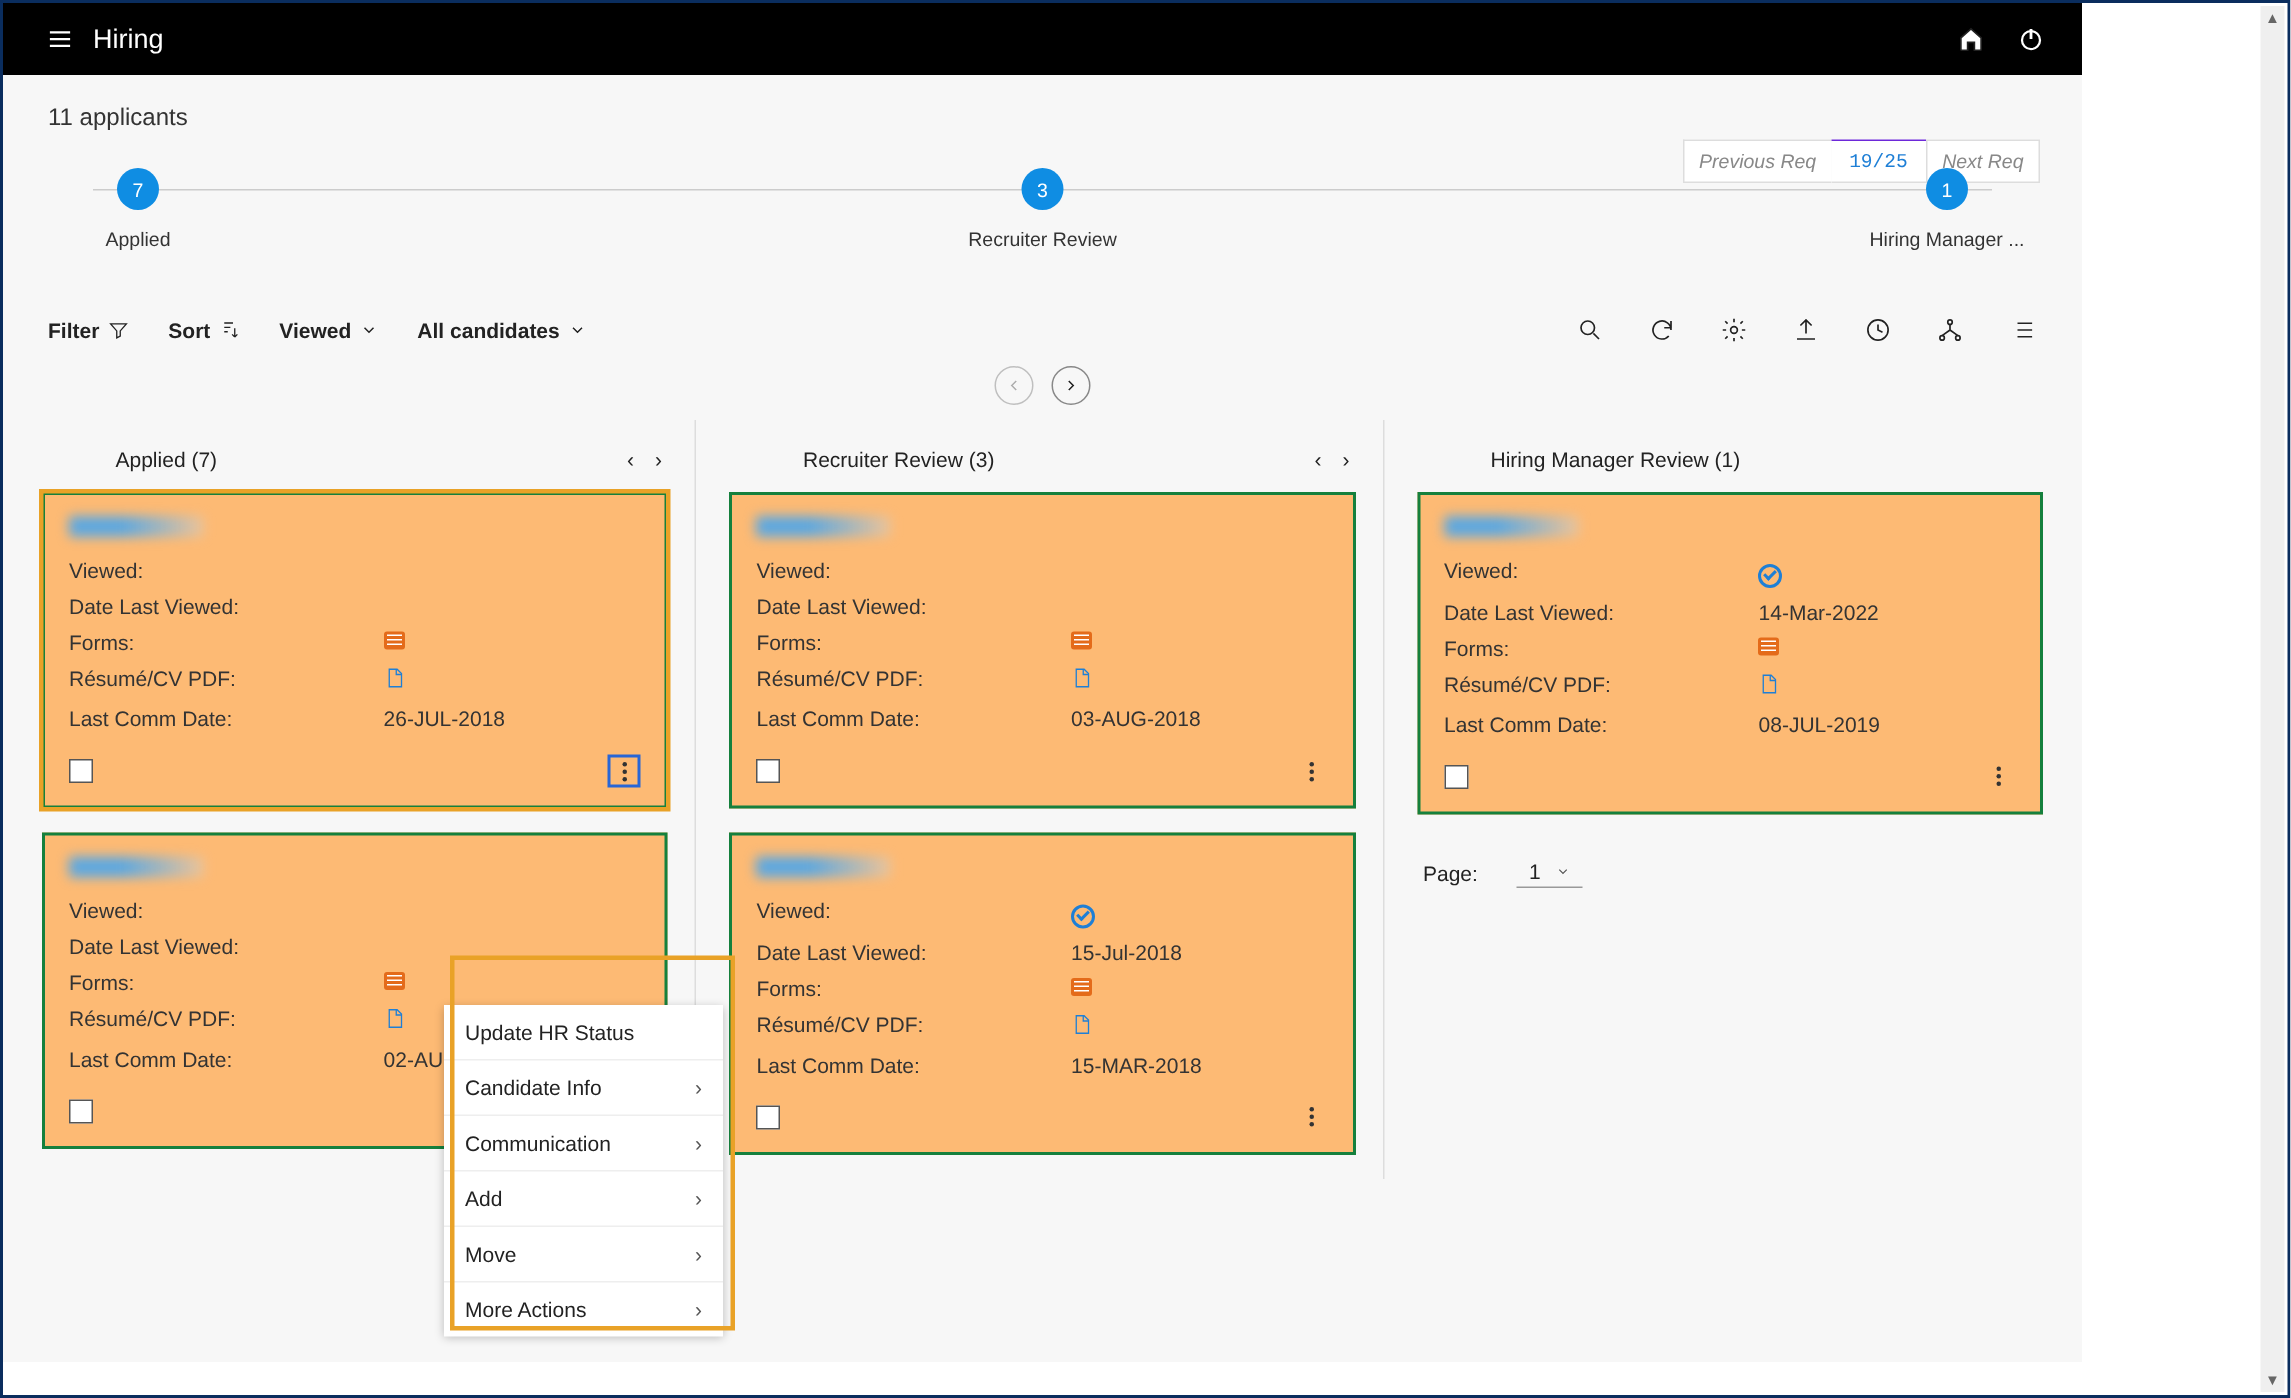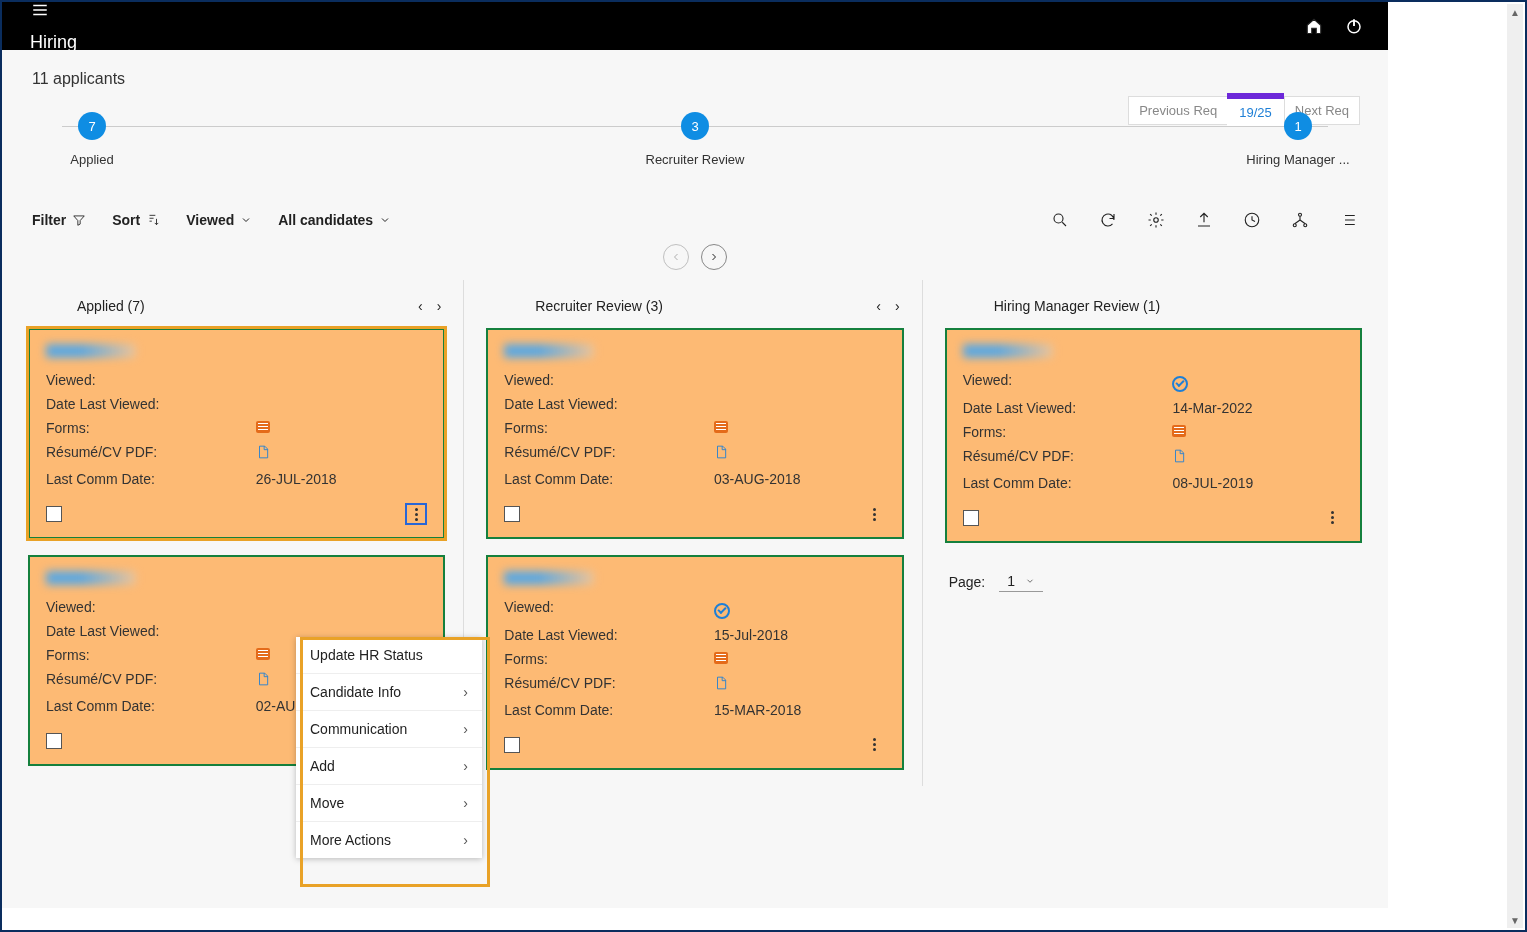--- a/index.html
+++ b/index.html
@@ -30,21 +30,21 @@
   .topbar {
     background: #000;
     color: #fff;
     height: 48px;
     display: flex;
     align-items: center;
     justify-content: space-between;
     padding: 0 24px 0 28px;
     width: 1386px;
   }
-  .topbar-left { display: flex; align-items: flex-start; gap: 12px; flex-direction: column; }
+  .topbar-left { display: flex; align-items: center; gap: 12px; }
   .topbar-title { font-size: 18px; font-weight: 400; }
   .topbar-right { display: flex; align-items: center; gap: 20px; }
   .topbar svg { fill: #fff; }
 
   
   .outer-scroll {
     position: absolute;
     right: 2px;
     top: 2px;
     bottom: 2px;
@@ -62,24 +62,24 @@
   
   .req-nav {
     position: absolute;
     right: 28px;
     top: 43px;
     display: flex;
     align-items: center;
     gap: 0;
   }
   .req-nav .btn {
-    background: #fff; border:1px solid #ddd; padding:6px 10px; font-size:13px; color:#888;
+    background: #fff; border:1px solid #ddd; padding:6px 10px; font-size:13px; color:#888;font-style:italic;
   }
   .req-nav .btn:first-child { border-right:none; }
-  .req-nav .counter { background:#fff; border-top:6px solid #6d28d9; border-bottom:1px solid #ddd; padding:6px 12px; color:#1e7fd6; font-size:13px;}
+  .req-nav .counter { background:#fff; border-top:1px solid #6d28d9; border-bottom:1px solid #ddd; padding:6px 12px; color:#1e7fd6; font-size:13px;font-family:Liberation Mono, monospace;}
 
   .applicant-count {
     padding: 16px 30px 6px;
     font-size: 16px;
     color: #333;
   }
 
   
   .stage-track {
     position: relative;
@@ -187,37 +187,37 @@
   .chk { width:16px; height:16px; border:1.5px solid #555; background:#fff; }
   .kebab { width:22px; height:22px; display:flex; align-items:center; justify-content:center; cursor:pointer; }
   .kebab.active { border:2px solid #2866d6; }
   .kebab span { width:3px; height:3px; background:#333; border-radius:50%; display:block; }
   .kebab { flex-direction:column; gap:2px; }
 
   
   .menu {
     position:absolute;
     left: 294px;
-    top: 587px;
+    top: 620px;
     width: 186px;
     background:#fff;
     box-shadow: 0 1px 6px rgba(0,0,0,0.25);
     z-index:5;
   }
   .menu-item {
     display:flex; justify-content:space-between; align-items:center;
     padding: 10px 14px;
     font-size:14px;
     border-bottom:1px solid #eee;
     cursor:pointer;
   }
   .menu-item:last-child { border-bottom:none; }
   .menu-chev { font-size:14px; color:#555; }
 
-  .page-row { padding: 14px 8px; font-size: 14px; display:flex; gap: 14px; align-items:center;}
+  .page-row { padding: 14px 8px; font-size: 14px; display:flex; gap: 26px; align-items:center;}
   .page-val { border-bottom:1px solid #999; padding: 0 8px 2px; display:flex; align-items:center; gap:10px;}
 
   .highlight-wrap {
     position:absolute;
     border:3px solid #e9a227;
     pointer-events:none;
     z-index:6;
   }
   .hw1 { left:298px; top:587px; width:190px; height:250px; }
 

